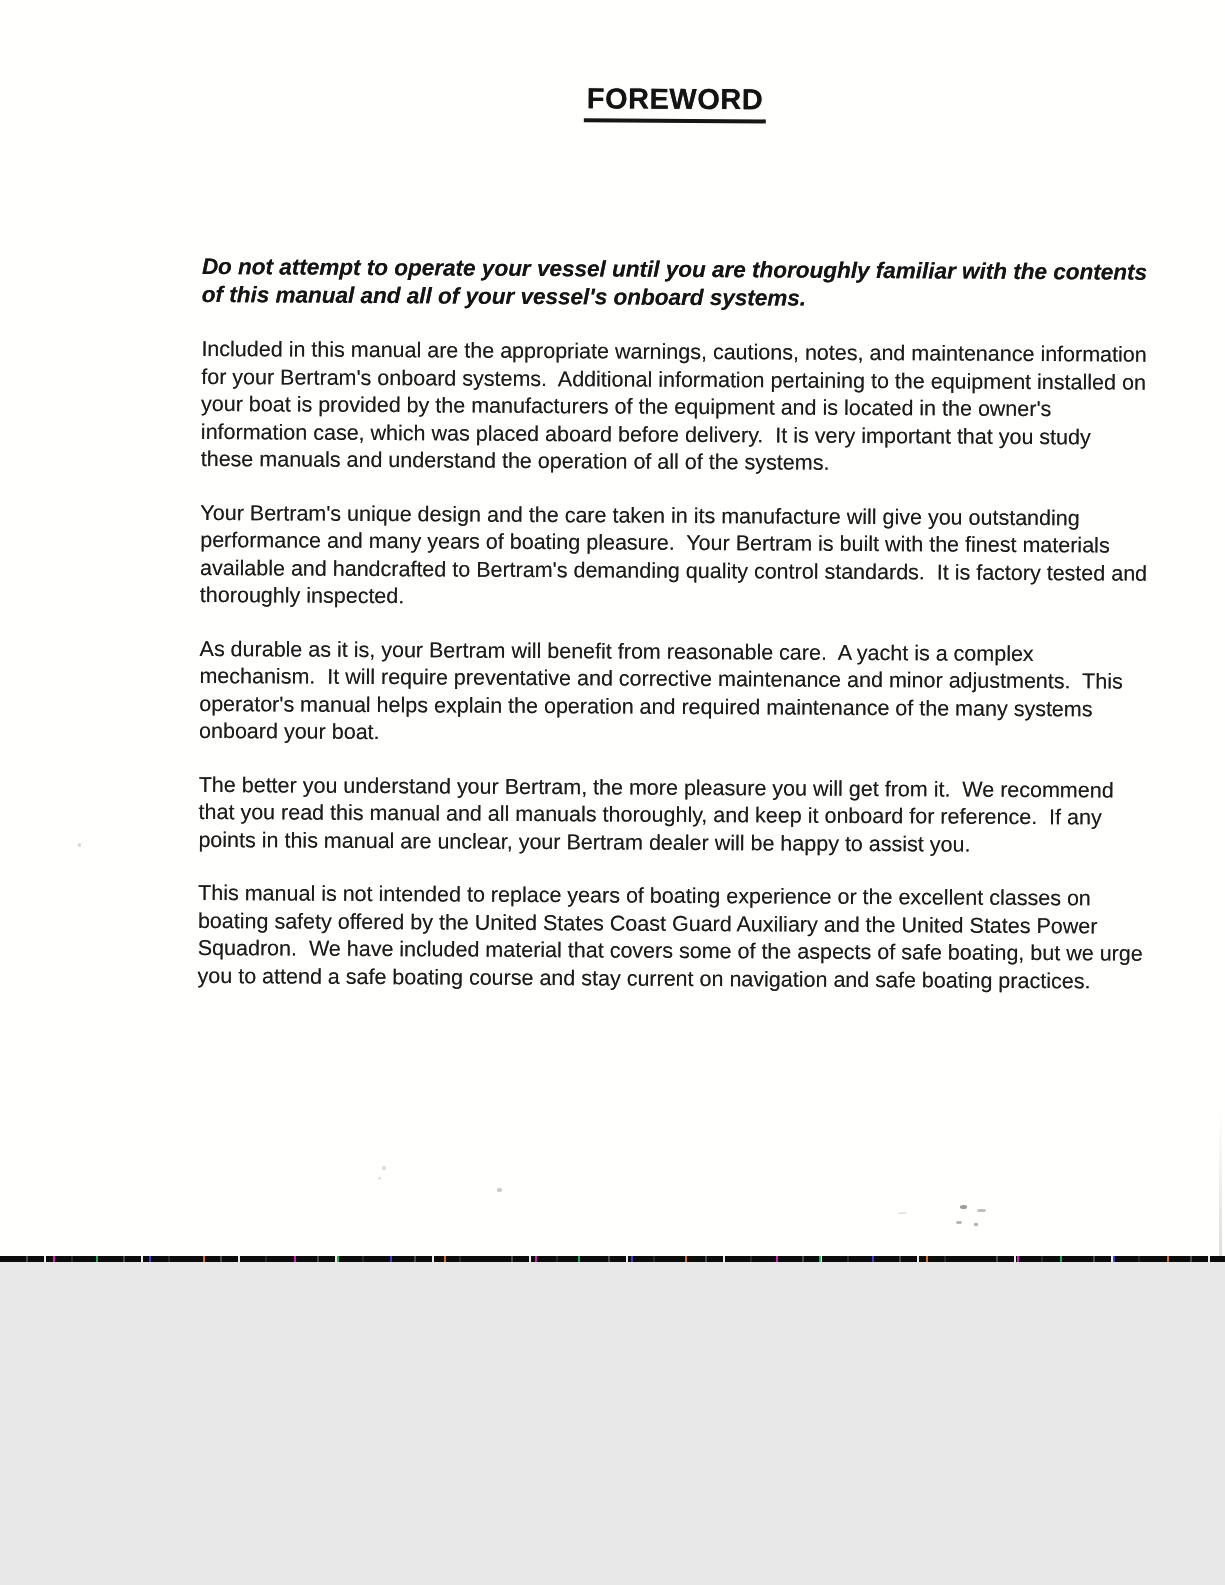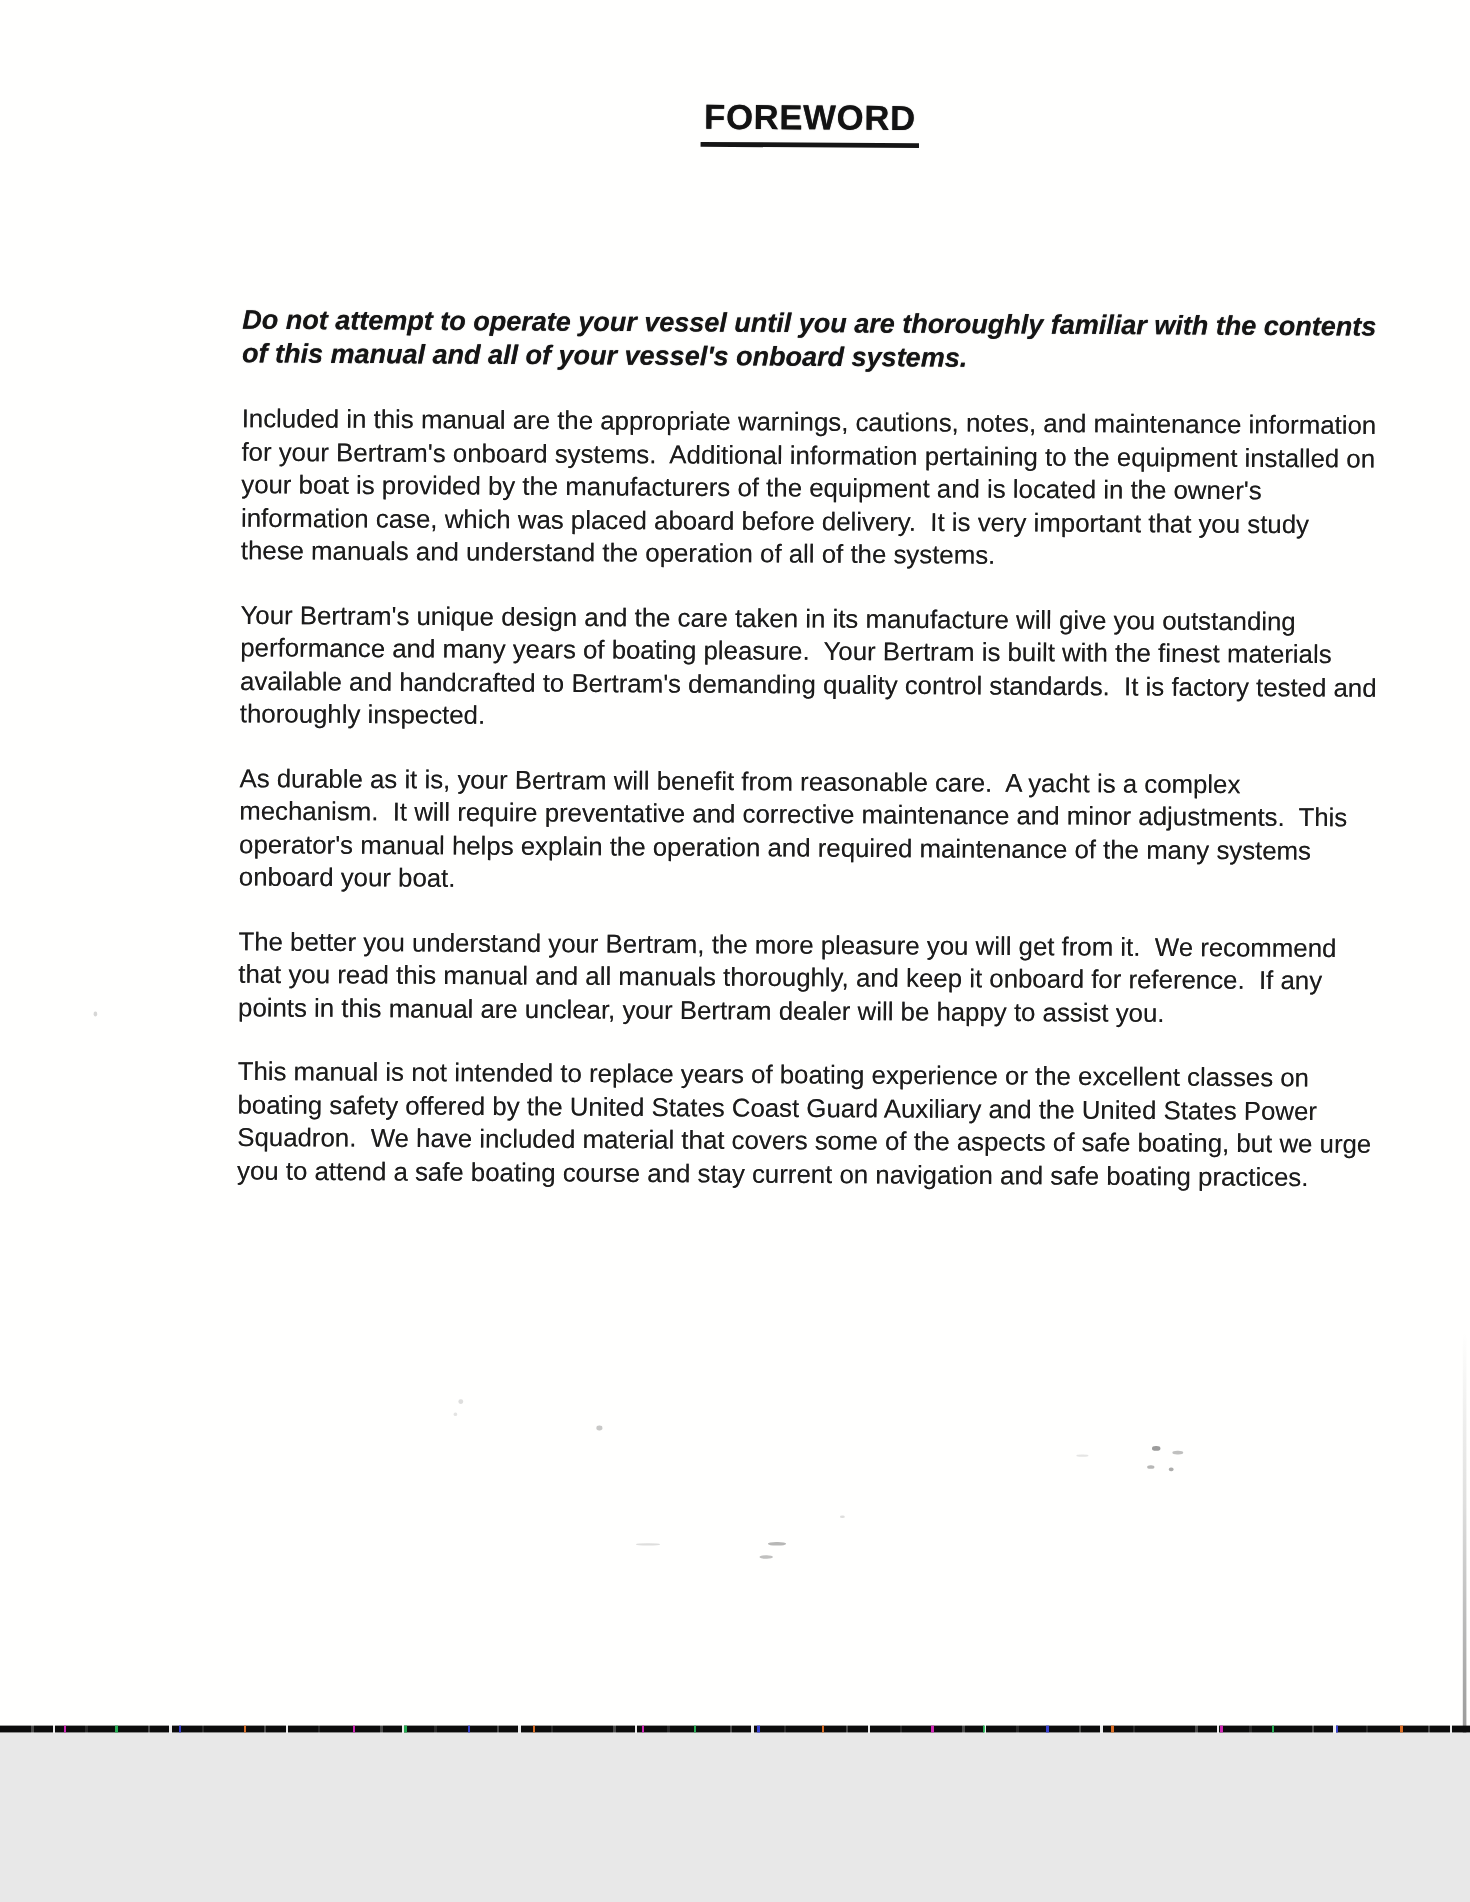--- a/index.html
+++ b/index.html
@@ -3,21 +3,21 @@
 <meta charset="utf-8">
 <style>
   html, body {
     margin: 0;
     padding: 0;
     background: #e8e8e8;
   }
   .page {
     position: relative;
     width: 1225px;
-    height: 1444px;
+    height: 1262px;
     background: #fffffe;
     overflow: hidden;
     font-family: "Liberation Sans", sans-serif;
     color: #1b1b1b;
   }
   
   .printed {
     position: absolute;
     left: 0; top: 0;
     width: 1225px; height: 1585px;

